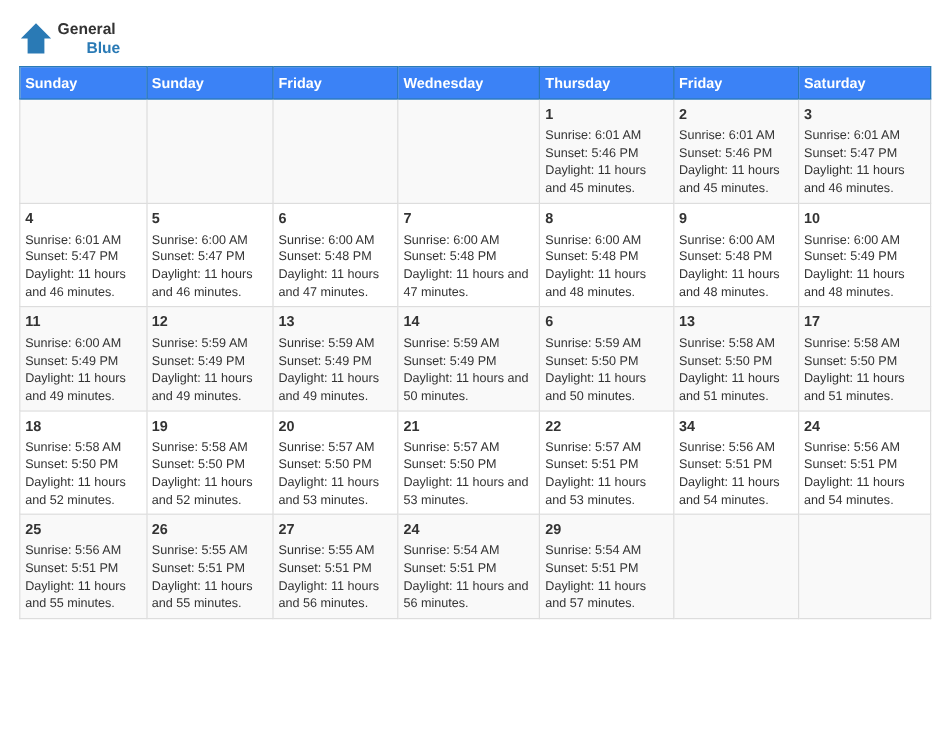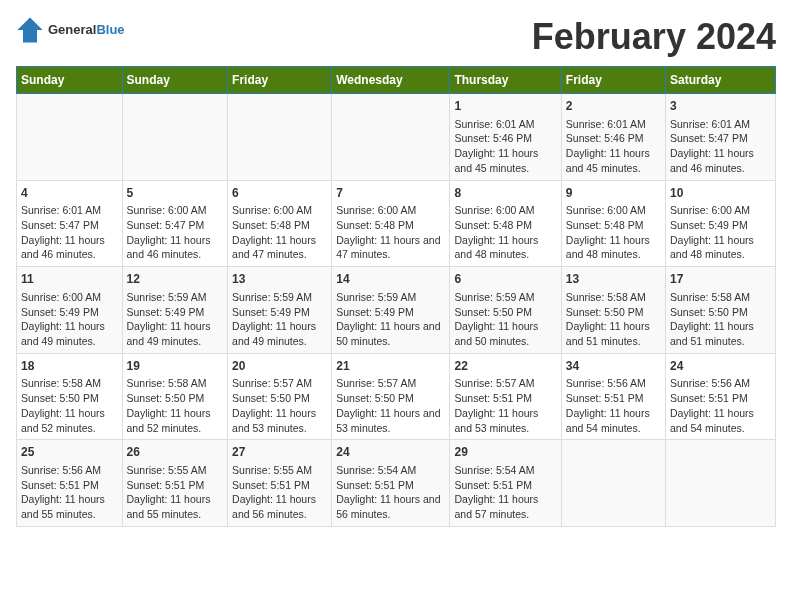--- a/index.html
+++ b/index.html
@@ -16,27 +16,27 @@
       align-items: flex-start;
       margin-bottom: 8px;
     }
     .logo {
       display: flex;
       align-items: center;
       gap: 4px;
     }
     .logo-text {
       display: flex;
-      flex-direction: row;
+      flex-direction: column;
       font-size: 13px;
       font-weight: bold;
       line-height: 1.2;
     }
     .logo-text span:first-child { color: #333; }
-    .logo-text span:last-child { color: #2a7ab5; }
+    .logo-text span:last-child { color: #2a7ab5; margin-left: 24px; }
     .logo-icon {
       width: 28px;
       height: 28px;
     }
     .title-section {
       text-align: right;
     }
     .main-title {
       font-size: 36px;
       font-weight: bold;
@@ -45,21 +45,21 @@
     .subtitle {
       font-size: 15px;
       color: #333;
     }
     table {
       width: 100%;
       border-collapse: collapse;
       font-size: 11px;
     }
     thead tr {
-      background-color: #4d7c0f;
+      background-color: #3b82f6;
       color: #fff;
     }
     thead th {
       padding: 6px 4px;
       text-align: left;
       font-weight: bold;
       font-size: 12px;
       border: 1px solid #2a7ab5;
     }
     tbody tr {
@@ -100,21 +100,20 @@
   <div class="logo">
     <svg class="logo-icon" viewBox="0 0 40 40">
       <polygon points="20,2 38,20 30,20 30,38 10,38 10,20 2,20" fill="#2a7ab5"></polygon>
     </svg>
     <div class="logo-text">
       <span>General</span>
       <span style="color:#2a7ab5;">Blue</span>
     </div>
   </div>
   <div class="title-section">
-    <div class="main-title">February 2024</div>
   </div>
 </div>
 
 <table>
   <thead>
     <tr>
     <th>Sunday</th>
         <th>Sunday</th>
         <th>Friday</th>
         <th>Wednesday</th>

